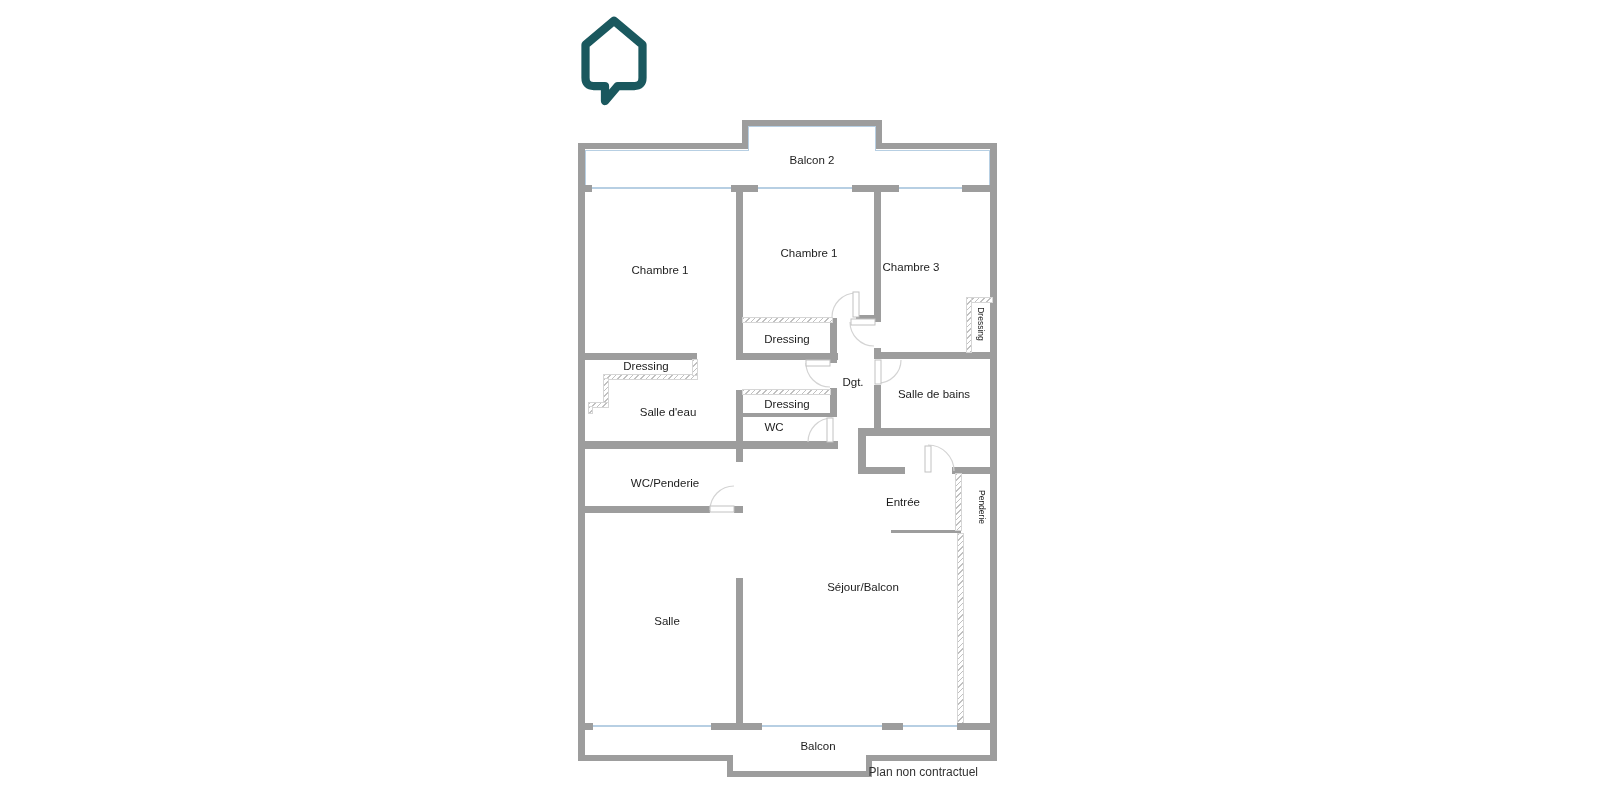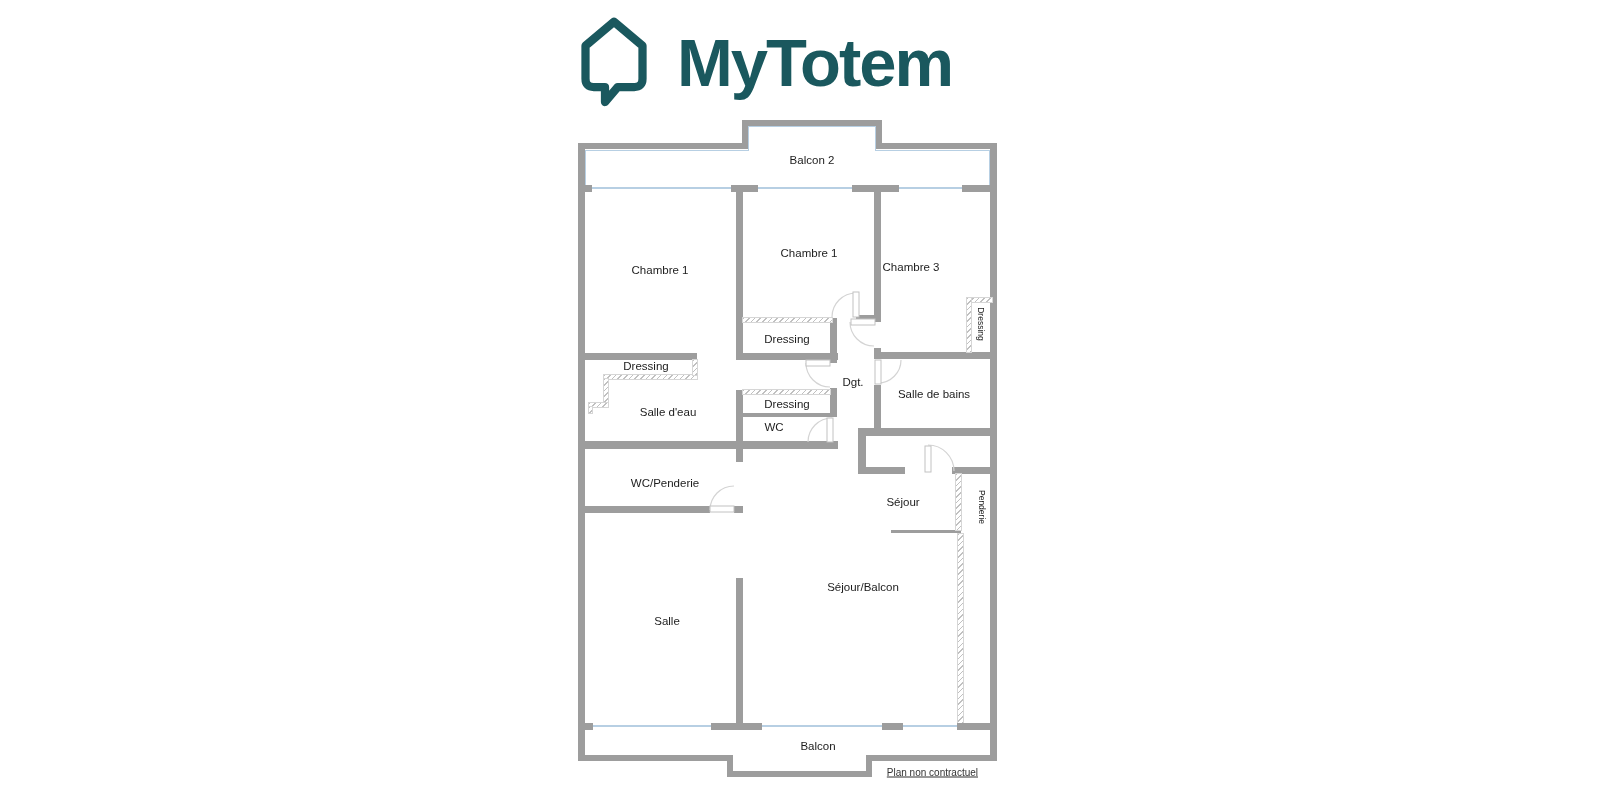--- a/index.html
+++ b/index.html
@@ -11,33 +11,32 @@
   
   .logo{position:absolute;left:575px;top:12px;display:flex;align-items:center;gap:24px;}
   .logo svg{display:block;}
   .brand{font-size:67px;font-weight:800;letter-spacing:-2px;color:var(--accent);line-height:102px;}
   
   .w{position:absolute;background:var(--wall);}
   .bl{position:absolute;background:var(--window);}
   .hatch{position:absolute;background:repeating-linear-gradient(135deg,#c0c0c0 0 1px,#ffffff 1px 4px);outline:1px solid #d6d6d6;}
   .room-label{position:absolute;font-size:11.5px;color:#1c1c1c;white-space:nowrap;transform:translate(-50%,-50%);}
   .room-label.vert{font-size:8.5px;transform:translate(-50%,-50%) rotate(90deg);}
-  .footnote{position:absolute;font-size:10px;color:#333;white-space:nowrap;transform:translate(-100%,-50%);text-decoration:underline;}
+  .footnote{position:absolute;font-size:12px;color:#333;white-space:nowrap;transform:translate(-100%,-50%);}
   .doors{position:absolute;left:0;top:0;pointer-events:none;}
 </style>
 </head>
 <body style="--wall: #9d9d9d; --window: #b7cfe3; --door: #d4d4d4; --accent: #1a585e;">
 
 <div class="logo">
   <span>
     <svg width="78" height="100" viewBox="0 0 104 130">
       <path d="M 52 10 L 90 42 L 90 86 Q 90 97 79 97 L 57 97 L 40 117 L 40 97 L 25 97 Q 14 97 14 86 L 14 42 Z" fill="none" stroke="#1a585e" stroke-width="11" stroke-linejoin="round" stroke-linecap="round"></path>
     </svg>
   </span>
-  <span class="brand">MyTotem</span>
 </div>
 
 <div>
 
   <div class="w" style="left:578px;top:143px;width:170px;height:6px"></div>
   <div class="w" style="left:742px;top:120px;width:6px;height:29px"></div>
   <div class="w" style="left:742px;top:120px;width:140px;height:6px"></div>
   <div class="w" style="left:876px;top:120px;width:6px;height:29px"></div>
   <div class="w" style="left:876px;top:143px;width:116px;height:6px"></div>
   <div class="w" style="left:578px;top:143px;width:7px;height:618px"></div>
@@ -139,20 +138,20 @@
   <div class="room-label" style="left:911px;top:267px">Chambre 3</div>
   <div class="room-label" style="left:787px;top:339px">Dressing</div>
   <div class="room-label vert" style="left:981px;top:324px">Dressing</div>
   <div class="room-label" style="left:646px;top:366px">Dressing</div>
   <div class="room-label" style="left:853px;top:382px">Dgt.</div>
   <div class="room-label" style="left:934px;top:394px">Salle de bains</div>
   <div class="room-label" style="left:787px;top:404px">Dressing</div>
   <div class="room-label" style="left:668px;top:412px">Salle d'eau</div>
   <div class="room-label" style="left:774px;top:427px">WC</div>
   <div class="room-label" style="left:665px;top:483px">WC/Penderie</div>
-  <div class="room-label" style="left:903px;top:502px">Séjour</div>
+  <div class="room-label" style="left:903px;top:502px">Entrée</div>
   <div class="room-label vert" style="left:982px;top:507px">Penderie</div>
   <div class="room-label" style="left:863px;top:587px">Séjour/Balcon</div>
   <div class="room-label" style="left:667px;top:621px">Salle</div>
   <div class="room-label" style="left:818px;top:746px">Balcon</div>
 
   <div class="footnote" style="left:978px;top:772px">Plan non contractuel</div>
 </div>
 
 </body></html>

